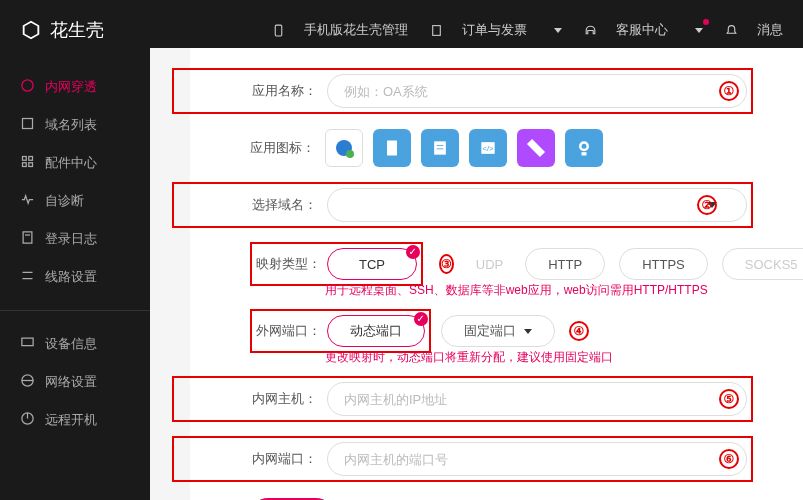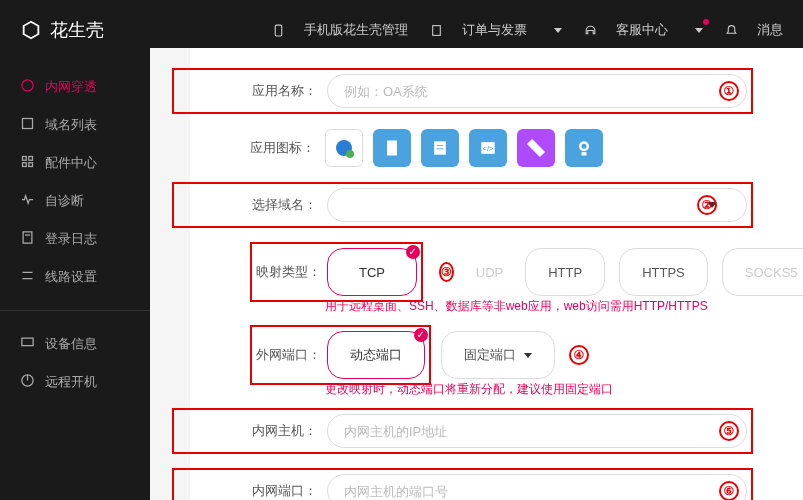--- a/index.html
+++ b/index.html
@@ -21,21 +21,21 @@
 .label{width:75px;color:#555;font-size:13px}
 .field{flex:1;position:relative}
 .boxed{border:2px solid #e60000;padding:4px;margin-left:-78px;padding-left:78px}
 .badge{position:absolute;right:8px;top:50%;transform:translateY(-50%);width:20px;height:20px;border:2px solid #e60000;border-radius:50%;color:#e60000;font-size:12px;display:flex;align-items:center;justify-content:center;font-weight:bold}
 .input{width:100%;height:34px;border:1px solid #ddd;border-radius:17px;padding:0 40px 0 16px;font-size:13px;outline:none}
 .input::placeholder{color:#bbb}
 .sel{width:100%;height:34px;border:1px solid #ddd;border-radius:17px;padding:0 30px 0 16px;font-size:13px;background:#fff;position:relative}
 .caret{position:absolute;right:30px;top:50%;transform:translateY(-50%);border-left:5px solid transparent;border-right:5px solid transparent;border-top:6px solid #333}
 .icons-row{display:flex;gap:10px}
 .app-icon{width:38px;height:38px;border-radius:6px;display:flex;align-items:center;justify-content:center}
-.pill{height:48px;padding:0 22px;border:1px solid #ddd;border-radius:16px;display:flex;align-items:center;justify-content:center;font-size:13px;color:#555;cursor:pointer;background:#fff;position:relative}
+.pill{height:32px;padding:0 22px;border:1px solid #ddd;border-radius:16px;display:flex;align-items:center;justify-content:center;font-size:13px;color:#555;cursor:pointer;background:#fff;position:relative}
 .pill.sel-pill{border-color:#e6005c;color:#333}
 .pill.sel-pill::after{content:"";position:absolute;top:-4px;right:-4px;width:14px;height:14px;background:#e6005c;border-radius:50%}
 .pill.sel-pill::before{content:"✓";position:absolute;top:-3px;right:-1px;color:#fff;font-size:10px;z-index:1}
 .hint{color:#e6005c;font-size:12px;margin-left:75px;margin-top:-8px;margin-bottom:10px}
 .submit{background:#e6005c;color:#fff;border:none;border-radius:18px;height:36px;width:84px;font-size:14px;cursor:pointer;margin-left:0}
 .badge-inline{width:20px;height:20px;border:2px solid #e60000;border-radius:50%;color:#e60000;font-size:12px;display:flex;align-items:center;justify-content:center;font-weight:bold;margin-left:6px}
 .caret-sm{border-left:4px solid transparent;border-right:4px solid transparent;border-top:5px solid #333;margin-left:8px}
 </style>
 </head>
 <body>
@@ -123,20 +123,27 @@
   <div class="side-divider"></div>
   <div class="side-item">
     <svg class="side-ico" viewBox="0 0 24 24">
         <rect x="3" y="5" width="18" height="12" fill="none" stroke="currentColor" stroke-width="2"></rect>
       </svg>
     <span>设备信息</span>
   </div>
   <div class="side-item">
     <svg class="side-ico" viewBox="0 0 24 24">
         <circle cx="12" cy="12" r="9" fill="none" stroke="currentColor" stroke-width="2"></circle>
+        <line x1="3" y1="12" x2="21" y2="12" stroke="currentColor" stroke-width="2"></line>
+      </svg>
+    <span>网络设置</span>
+  </div>
+  <div class="side-item">
+    <svg class="side-ico" viewBox="0 0 24 24">
+        <circle cx="12" cy="12" r="9" fill="none" stroke="currentColor" stroke-width="2"></circle>
         <line x1="12" y1="3" x2="12" y2="12" stroke="currentColor" stroke-width="2"></line>
       </svg>
     <span>远程开机</span>
   </div>
 </div>
 
 <div class="main">
   <div class="form-card">
 
     <div class="row boxed">

